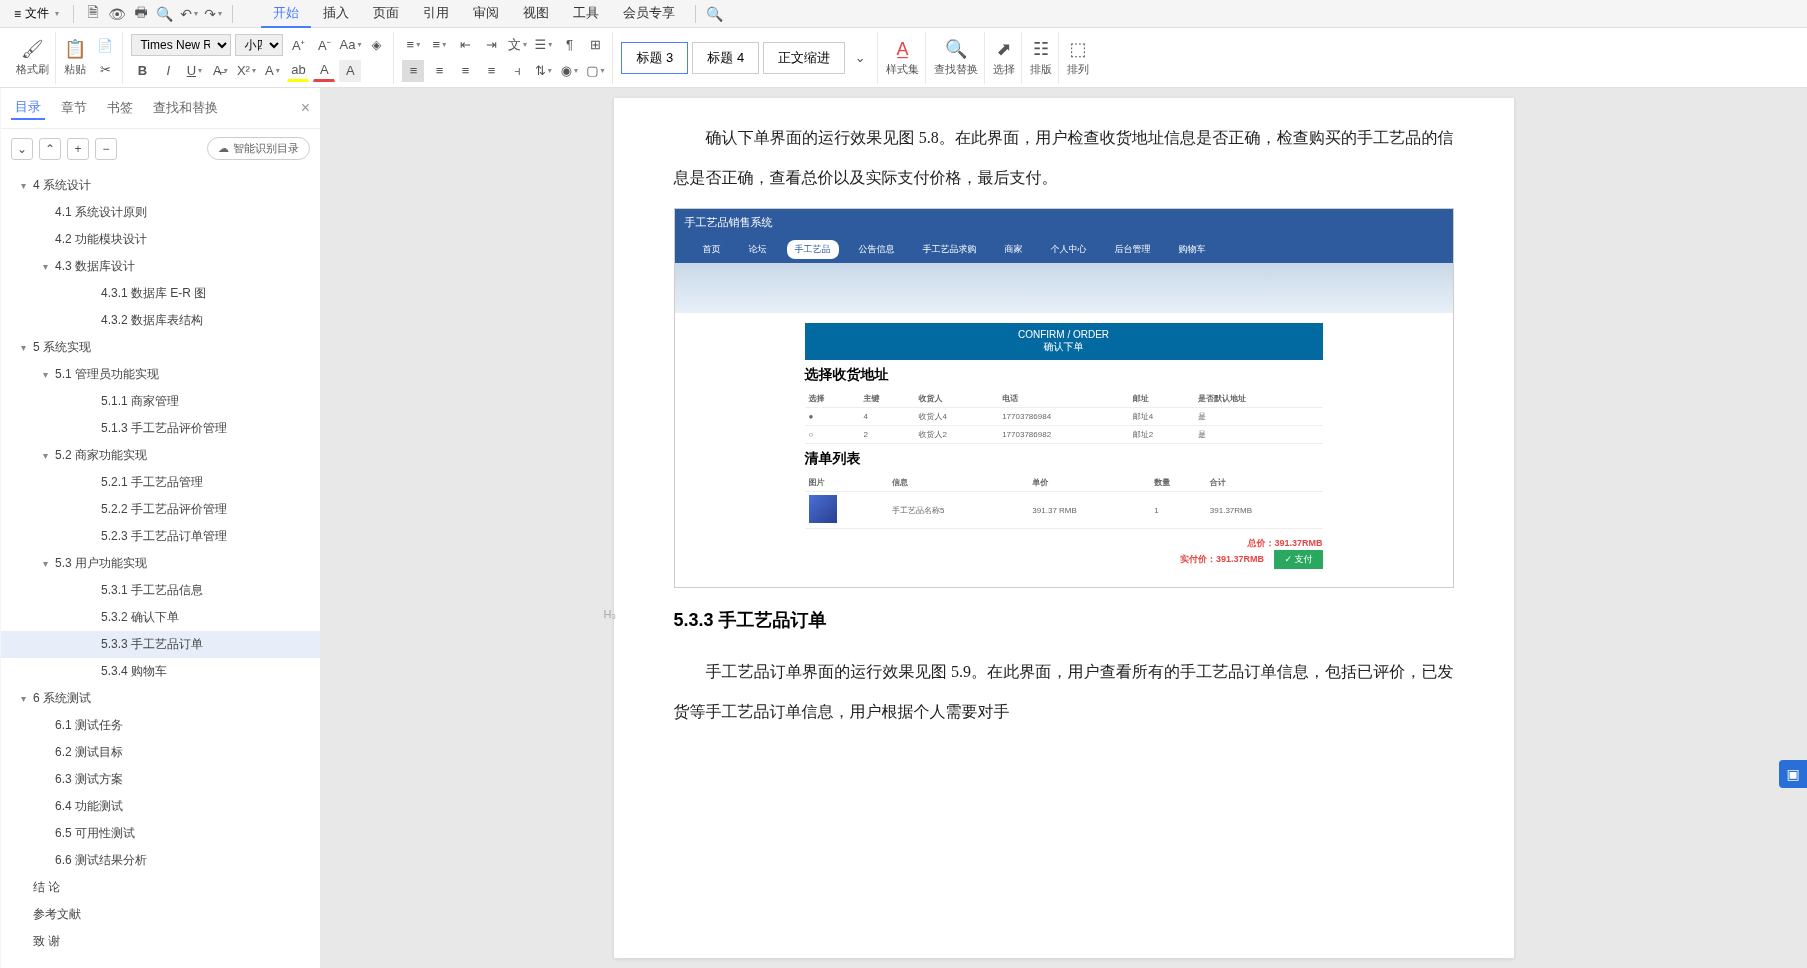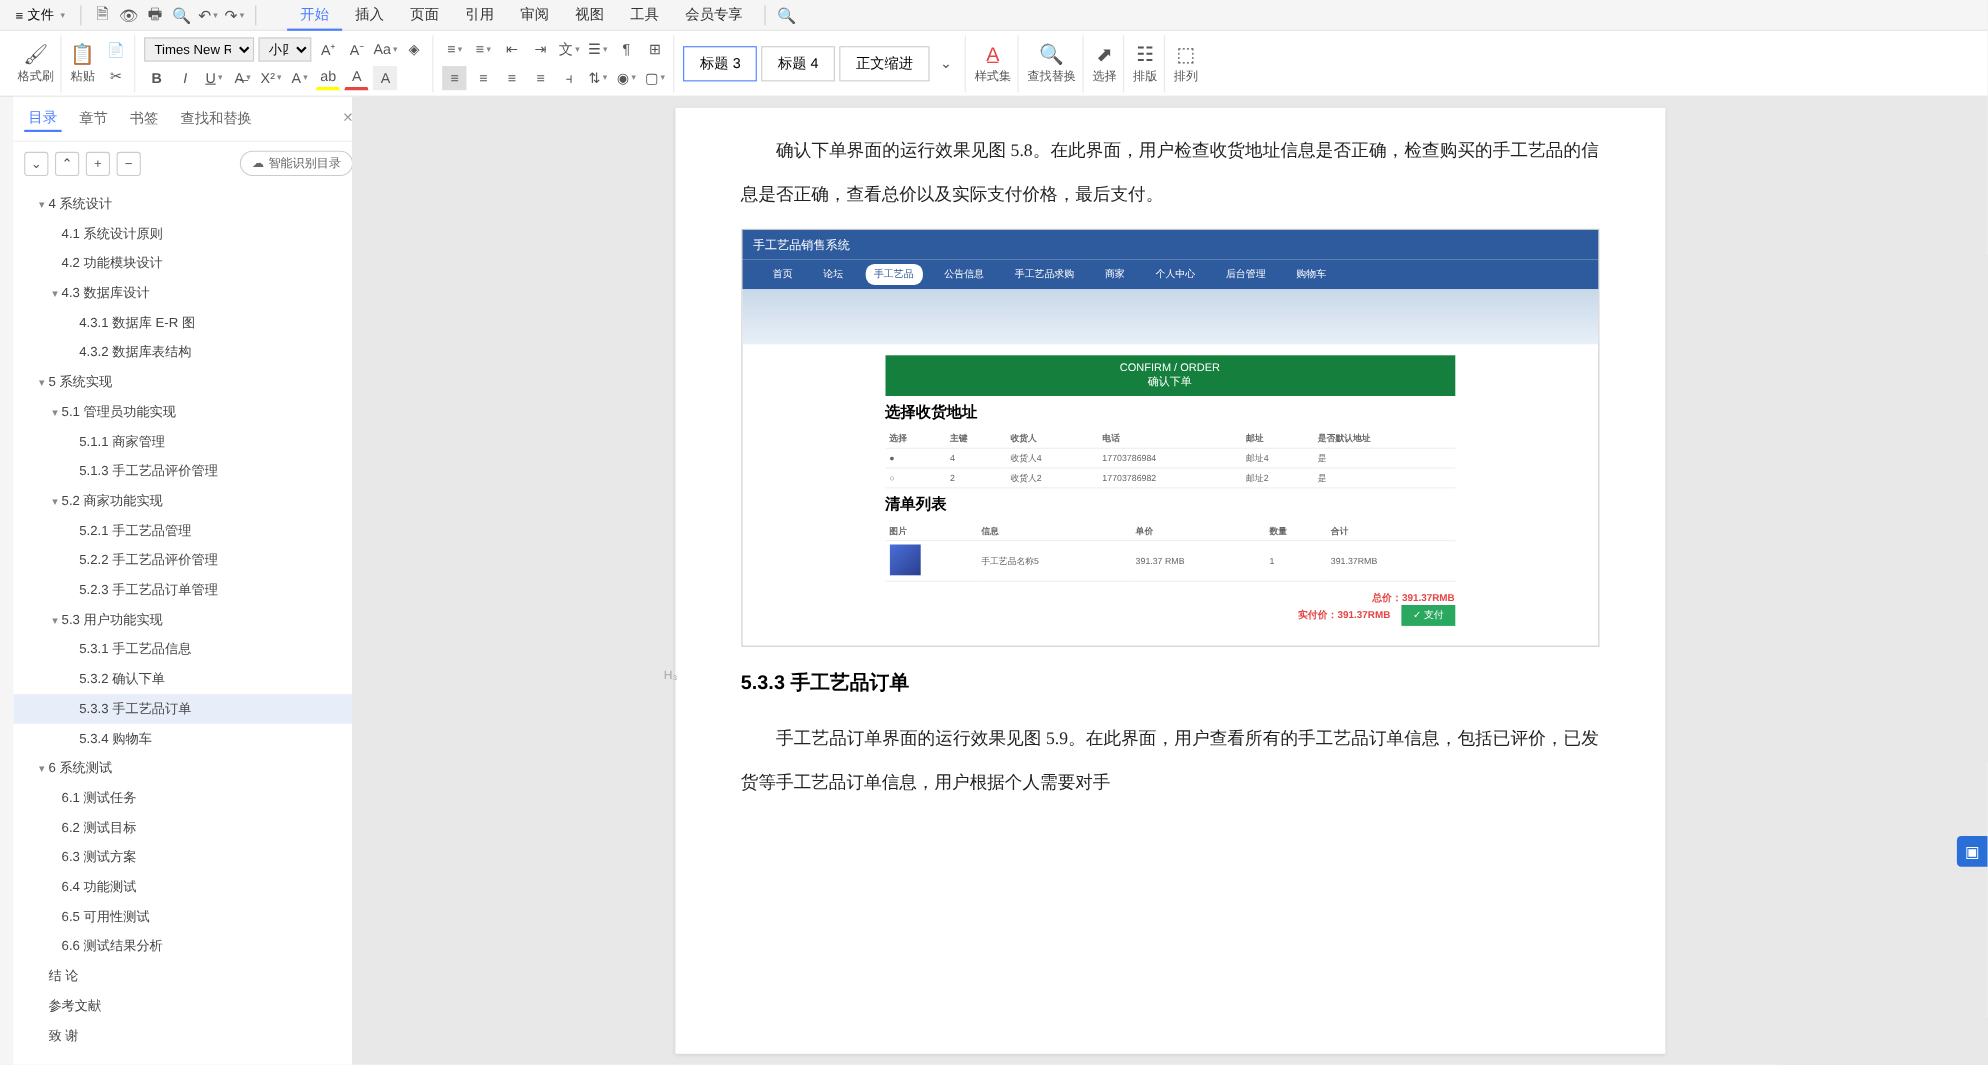--- a/index.html
+++ b/index.html
@@ -21,52 +21,52 @@
 .ribbon-btn .ico { font-size: 18px; }
 .ribbon-row { display: flex; gap: 4px; align-items: center; }
 .font-select { border: 1px solid #ccc; font-size: 12px; padding: 2px 4px; height: 22px; }
 .font-name { width: 100px; }
 .font-size { width: 48px; }
 .small-btn { width: 22px; height: 22px; display: flex; align-items: center; justify-content: center; cursor: pointer; font-size: 13px; color: #555; border: 1px solid transparent; }
 .style-box { border: 1px solid #ccc; padding: 6px 14px; font-size: 13px; cursor: pointer; background: #fff; }
 .style-box.active { border-color: #4a7dff; }
 
 
-.left-panel { position: absolute; left: 12px; top: 88px; width: 320px; height: calc(100% - 88px); background: #fff; border-right: 1px solid #ddd; overflow-y: auto; text-align: center; }
+.left-panel { position: absolute; left: 1px; top: 88px; width: 320px; height: calc(100% - 88px); background: #fff; border-right: 1px solid #ddd; overflow-y: auto; }
 .panel-tabs { display: flex; align-items: center; padding: 8px 10px; gap: 12px; border-bottom: 1px solid #eee; font-size: 13px; }
 .panel-tab { color: #666; cursor: pointer; padding: 2px 4px; }
 .panel-tab.active { color: #4a7dff; border-bottom: 2px solid #4a7dff; }
 .panel-close { margin-left: auto; cursor: pointer; color: #999; font-size: 16px; }
 .panel-tools { display: flex; align-items: center; padding: 8px 10px; gap: 6px; }
 .tool-btn { width: 22px; height: 22px; border: 1px solid #ccc; border-radius: 3px; display: flex; align-items: center; justify-content: center; cursor: pointer; font-size: 12px; color: #555; }
 .smart-btn { margin-left: auto; border: 1px solid #ccc; border-radius: 12px; padding: 3px 10px; font-size: 11px; color: #666; cursor: pointer; display: flex; align-items: center; gap: 4px; }
 .toc { padding: 4px 0; font-size: 12px; }
 .toc-item { padding: 5px 10px; cursor: pointer; color: #444; display: flex; align-items: center; }
 .toc-item.selected { background: #e8eef9; }
 .toc-l1 { padding-left: 20px; }
-.toc-l2 { padding-left: 32px; }
-.toc-l3 { padding-left: 48px; }
+.toc-l2 { padding-left: 42px; }
+.toc-l3 { padding-left: 88px; }
 .toc-caret { width: 12px; color: #888; font-size: 10px; }
 
 
 .doc-area { position: absolute; left: 320px; top: 88px; right: 0; bottom: 0; background: #e8e8e8; overflow: auto; display: flex; justify-content: center; }
 .page { background: #fff; width: 900px; margin: 10px 0; padding: 20px 60px 40px; box-shadow: 0 1px 4px rgba(0,0,0,0.1); min-height: 800px; }
 .para { font-size: 16px; line-height: 2.5; text-align: justify; text-indent: 2em; color: #222; font-family: "SimSun", serif; }
 .caption { text-align: center; font-size: 15px; margin: 30px 0; font-family: "SimSun", serif; }
 .heading3 { font-size: 18px; font-weight: bold; margin: 20px 0; font-family: "SimHei", sans-serif; }
 
 
 .embed { border: 1px solid #ccc; margin: 10px 0; font-size: 10px; }
 .embed-top { background: #2e5a9e; color: #fff; padding: 6px 10px; font-size: 11px; }
 .embed-nav { background: #2e5a9e; display: flex; padding: 4px 20px; gap: 12px; }
 .embed-nav-item { color: #fff; font-size: 9px; padding: 3px 8px; }
 .embed-nav-item.act { background: #fff; color: #2e5a9e; border-radius: 8px; }
 .embed-banner { height: 50px; background: linear-gradient(#c8d8e8,#e8f0f8); }
 .embed-body { padding: 10px 130px; }
-.confirm-hdr { background: #15803d; color: #fff; text-align: center; padding: 6px; font-size: 10px; }
+.confirm-hdr { background: #0369a1; color: #fff; text-align: center; padding: 6px; font-size: 10px; }
 .sub-title { font-size: 14px; padding: 6px 0; font-weight: bold; }
 .mini-table { width: 100%; border-collapse: collapse; font-size: 8px; }
 .mini-table th, .mini-table td { padding: 3px 4px; text-align: left; border-bottom: 1px solid #eee; color: #666; }
 .thumb { width: 28px; height: 28px; background: linear-gradient(135deg,#4a6fd8,#2a3f8f); display: inline-block; }
 .total-row { text-align: right; padding: 8px 0; font-size: 9px; }
 .total-row .red { color: #e64545; font-weight: bold; }
 .pay-btn { background: #2aa860; color: #fff; padding: 3px 10px; font-size: 9px; display: inline-block; margin-left: 8px; }
 
 .h3-marker { position: absolute; left: 490px; font-size: 11px; color: #aaa; }
 

